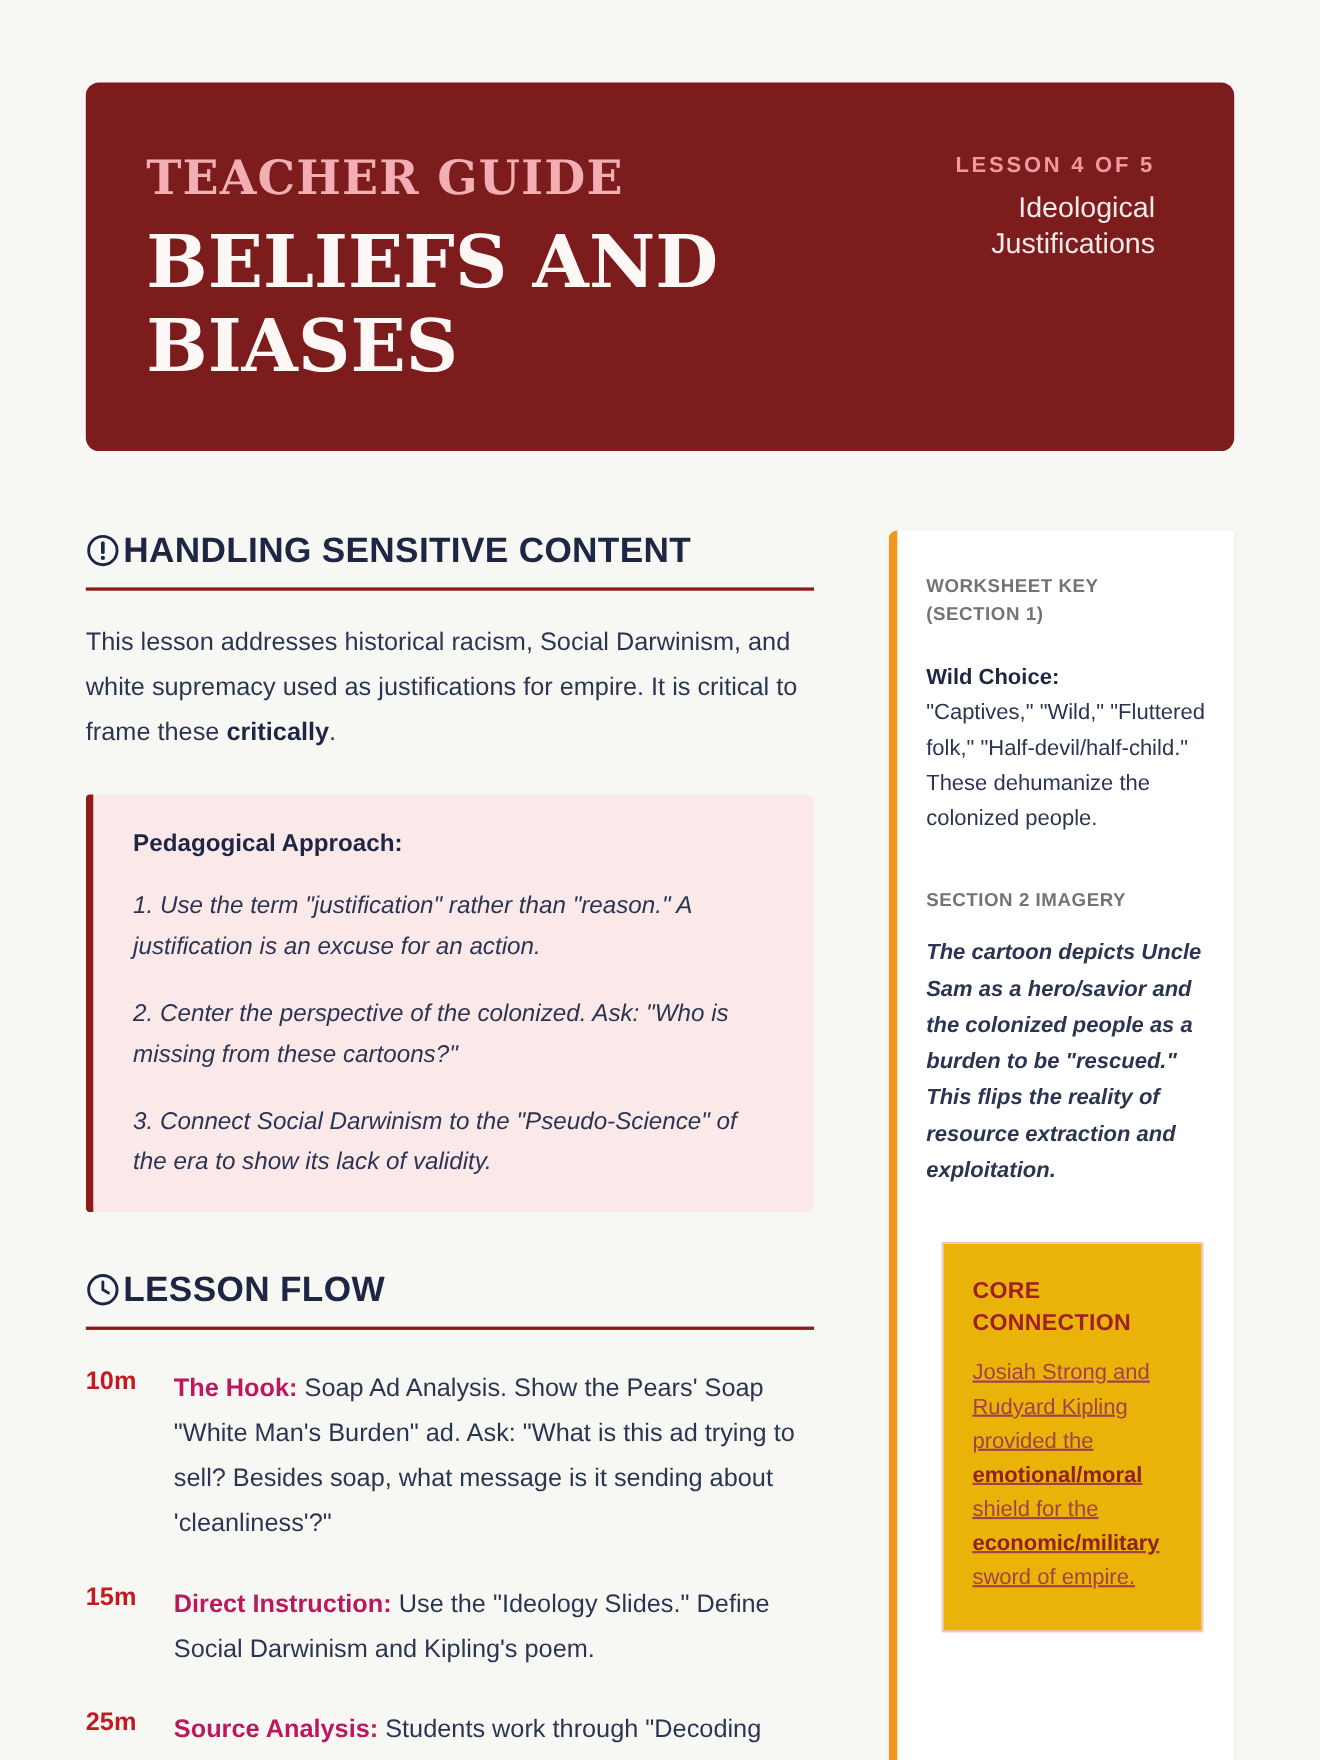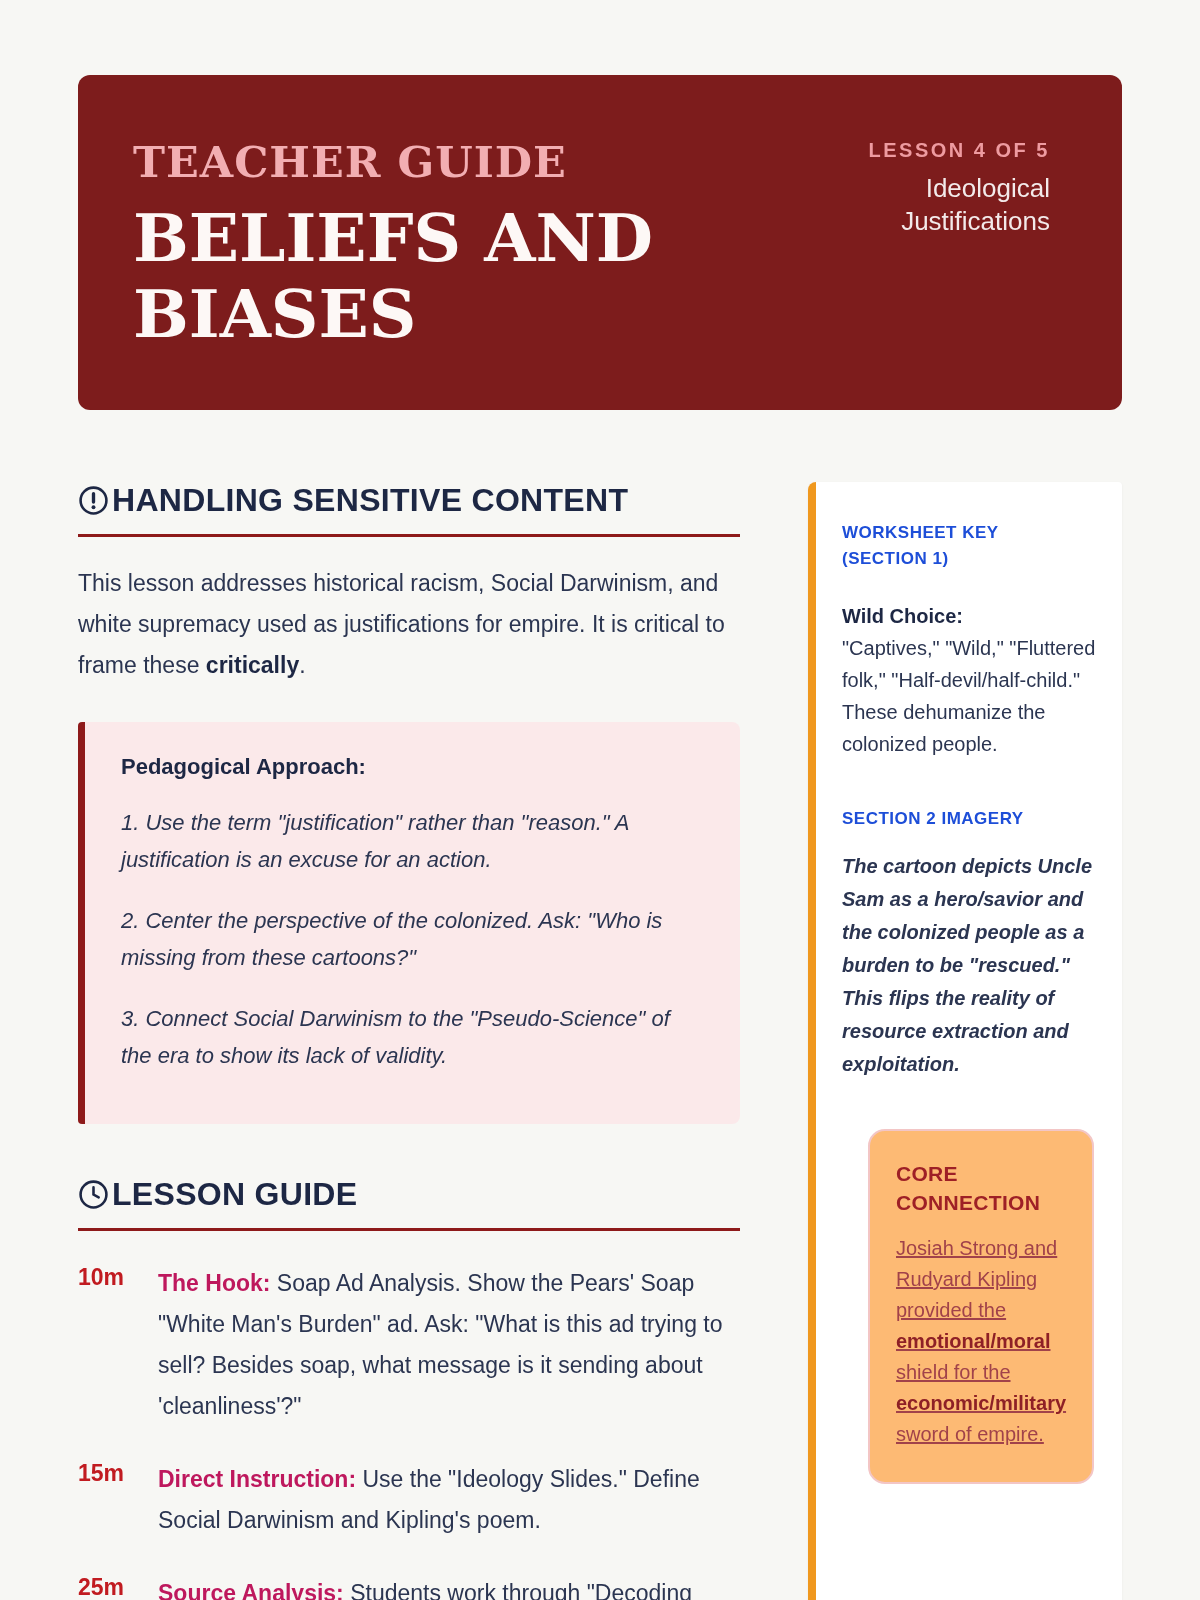--- a/index.html
+++ b/index.html
@@ -87,21 +87,21 @@
     color:#2b3551;
   }
   .intro strong { color:#1d2744; }
 
   
   .pedagogy-box {
     margin-top:36px;
     background:#fbe9ea;
     border-left:7px solid #8e1a1a;
     border-radius:4px 8px 8px 4px;
-    padding:32px 36px 50px 36px;
+    padding:32px 36px 28px 36px;
   }
   .pedagogy-title {
     font-size:22px;
     font-weight:bold;
     color:#1d2744;
   }
   .pedagogy-item {
     margin-top:24px;
     font-style:italic;
     font-size:22px;
@@ -137,21 +137,21 @@
     border-left:8px solid #f0981e;
     border-radius:8px 4px 0 0;
     box-shadow:0 1px 3px rgba(0,0,0,.05);
     padding:38px 24px 40px 26px;
   }
   .side-label {
     font-size:17px;
     font-weight:bold;
     letter-spacing:.5px;
     line-height:26px;
-    color:#1d4ed8;
+    color:#737373;
     max-width:195px;
   }
   .side-label-2 { margin-top:46px; }
   .side-term {
     margin-top:28px;
     font-size:20px;
     font-weight:bold;
     line-height:32px;
     color:#1d2744;
   }
@@ -164,25 +164,25 @@
     margin-top:18px;
     font-style:italic;
     font-size:20px;
     line-height:33px;
     color:#2b3551;
     font-weight:bold;
   }
 
   .core-box {
     margin-top:48px;
-    margin-left:26px;
+    margin-left:14px;
     margin-right:4px;
-    background:#fdba74;
+    background:#eab308;
     border:2px solid #f3c6c6;
-    border-radius:17px;
+    border-radius:1px;
     padding:28px 24px 32px 26px;
   }
   .core-title {
     font-size:21px;
     line-height:29px;
     font-weight:800;
     letter-spacing:.3px;
     color:#9e2026;
     max-width:160px;
   }
@@ -235,21 +235,21 @@
         <p class="pedagogy-item">3. Connect Social Darwinism to the "Pseudo-Science" of the era to show its lack of validity.</p>
       </div>
 
       <h2 class="section-heading flow-heading">
         <span class="icon">
           <svg viewBox="0 0 24 24" fill="none" stroke="#1d2744" stroke-width="2" stroke-linecap="round">
             <circle cx="12" cy="12" r="10"></circle>
             <polyline points="12,6.5 12,12 16,14.3"></polyline>
           </svg>
         </span>
-        <span>LESSON GUIDE</span>
+        <span>LESSON FLOW</span>
       </h2>
 
       <div class="flow-list">
         <span class="flow-time">10m</span>
         <p class="flow-text"><strong>The Hook:</strong><span> Soap Ad Analysis. Show the Pears' Soap "White Man's Burden" ad. Ask: "What is this ad trying to sell? Besides soap, what message is it sending about 'cleanliness'?"</span></p>
 
         <span class="flow-time">15m</span>
         <p class="flow-text"><strong>Direct Instruction:</strong><span> Use the "Ideology Slides." Define Social Darwinism and Kipling's poem.</span></p>
 
         <span class="flow-time">25m</span>

